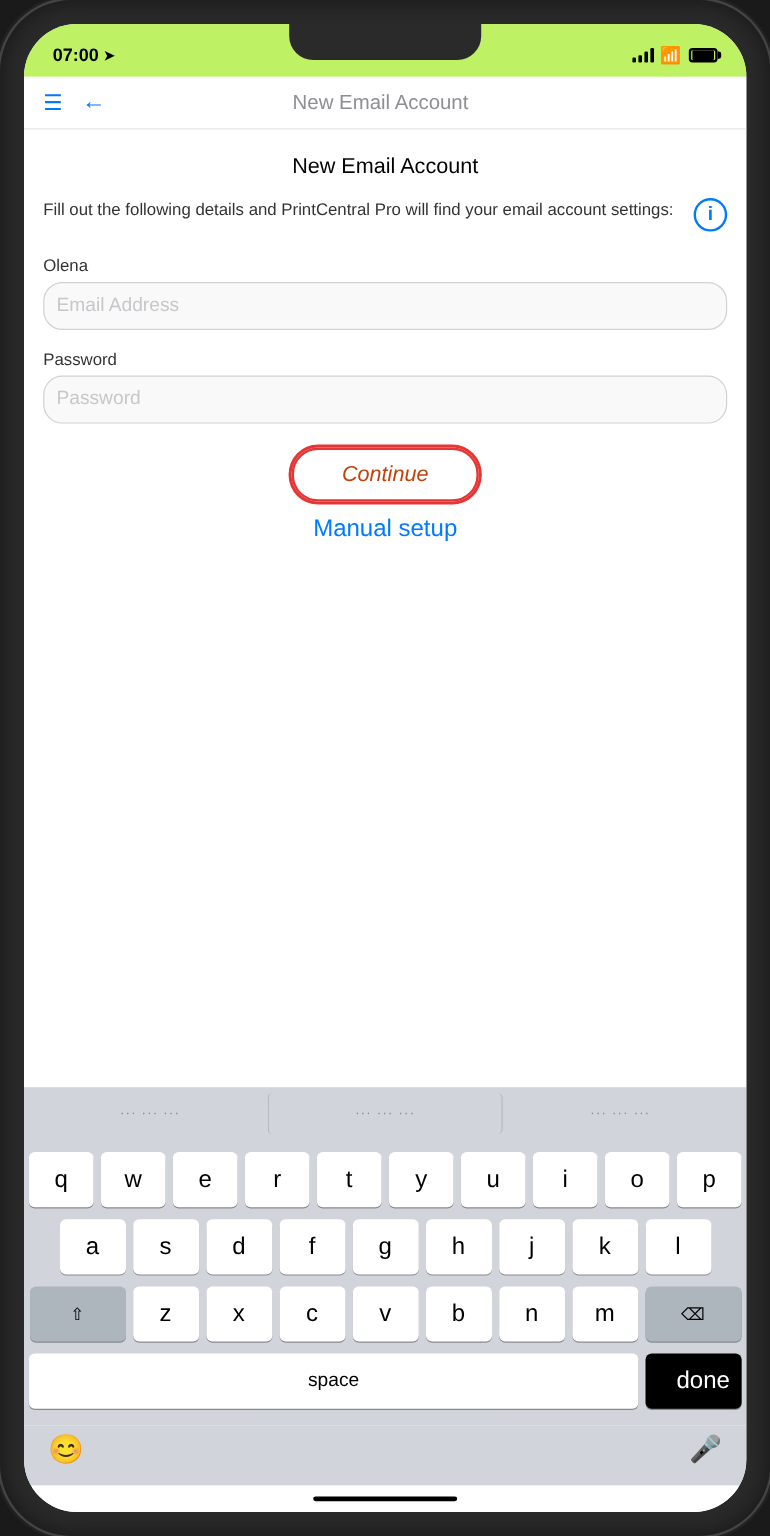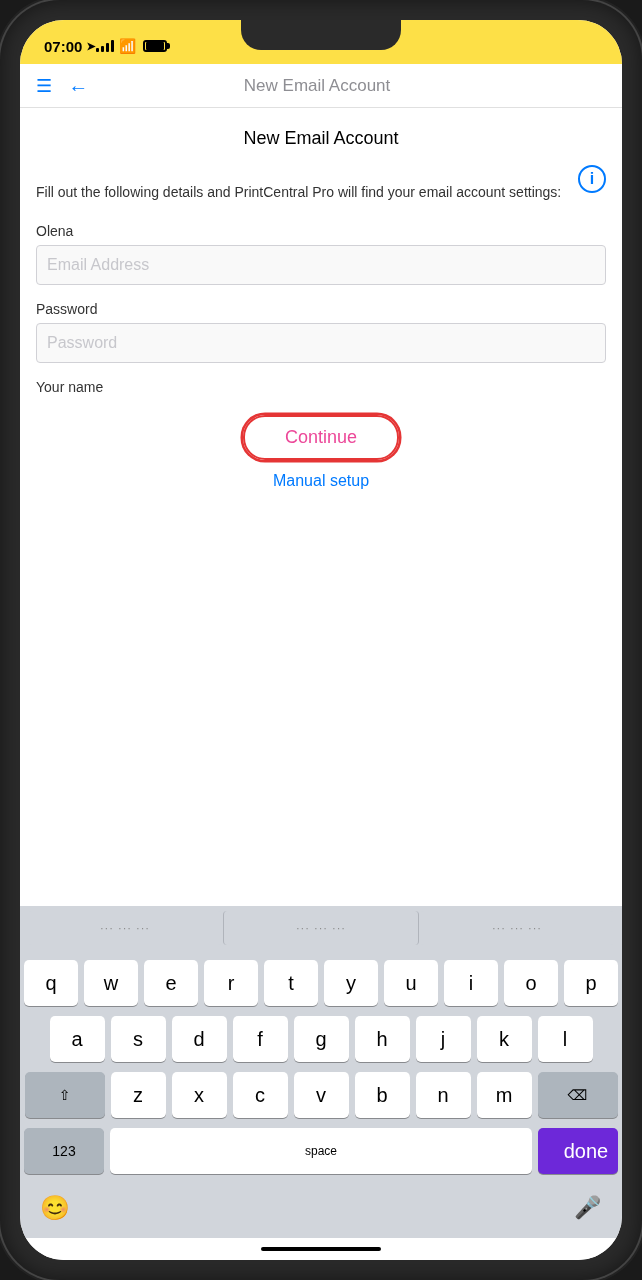--- a/index.html
+++ b/index.html
@@ -45,23 +45,24 @@
       width: 160px;
       height: 30px;
       background: #2a2a2a;
       border-radius: 0 0 20px 20px;
       z-index: 100;
     }
 
     
     .status-bar {
       height: 44px;
-      background: #fde047;
-      display: flex;
-      align-items: center;
+      background: #bef264;
+      display: flex;
+      align-items: center;
+      justify-content: space-between;
       padding: 0 24px;
       padding-top: 8px;
       flex-shrink: 0;
     }
 
     .status-time {
       font-size: 15px;
       font-weight: 600;
       color: #000;
       display: flex;
@@ -179,21 +180,20 @@
       display: flex;
       align-items: flex-start;
       margin-bottom: 20px;
     }
 
     .description-text {
       flex: 1;
       font-size: 14px;
       color: #333;
       line-height: 1.4;
-      margin-top: 18px;
     }
 
     .info-icon {
       width: 28px;
       height: 28px;
       border: 2px solid #007AFF;
       border-radius: 50%;
       color: #007AFF;
       display: flex;
       align-items: center;
@@ -211,21 +211,21 @@
     .field-label {
       font-size: 14px;
       color: #333;
       margin-bottom: 6px;
     }
 
     .field-input {
       width: 100%;
       height: 40px;
       border: 1px solid #d1d1d6;
-      border-radius: 4px;
+      border-radius: 16px;
       padding: 0 10px;
       font-size: 16px;
       color: #8e8e93;
       background: #f9f9f9;
       outline: none;
     }
 
     .field-input.has-value {
       color: #000;
       background: #fff;
@@ -240,32 +240,33 @@
       display: flex;
       justify-content: center;
       margin: 20px 0 12px;
     }
 
     .continue-btn {
       padding: 10px 40px;
       border: 2.5px solid #e53535;
       border-radius: 22px;
       background: transparent;
-      color: #ec4899;
+      color: #c2410c;
       font-size: 18px;
       font-weight: 400;
       cursor: pointer;
       box-shadow: 0 0 0 2.5px #e53535;
+      font-style: italic;
     }
 
     .manual-setup-link {
       display: block;
       text-align: center;
       color: #007AFF;
-      font-size: 16px;
+      font-size: 20px;
       text-decoration: none;
       cursor: pointer;
     }
 
     
     .keyboard-autocomplete {
       background: #d1d5db;
       height: 44px;
       display: flex;
       align-items: center;
@@ -323,34 +324,34 @@
       max-width: 55px;
     }
 
     .key.special {
       background: #adb5bd;
       font-size: 14px;
       color: #000;
     }
 
     .key.blue {
-      background: #6d28d9;
+      background: #000000;
       color: #fff;
       padding-left: 16px;
     }
 
     .key.wider {
       flex: 1.5;
       max-width: 80px;
     }
 
     .key.space {
       flex: 5;
       max-width: 999px;
-      font-size: 12px;
+      font-size: 16px;
       text-align: center;
     }
 
     .bottom-bar {
       background: #d1d5db;
       height: 50px;
       display: flex;
       align-items: center;
       justify-content: space-between;
       padding: 0 20px 10px;
@@ -433,21 +434,20 @@
         <div class="field-label">Olena</div>
         <input type="email" class="field-input" placeholder="Email Address" style="">
       </div>
 
       <div class="field-group">
         <div class="field-label">Password</div>
         <input type="password" class="field-input" placeholder="Password" style="">
       </div>
 
       <div class="field-group">
-        <div class="field-label">Your name</div>
       </div>
 
       <div class="continue-btn-wrapper">
         <button class="continue-btn">Continue</button>
       </div>
 
       <span class="manual-setup-link">Manual setup</span>
 
     </div>
 
@@ -496,21 +496,20 @@
         <div class="key">x</div>
         <div class="key">c</div>
         <div class="key">v</div>
         <div class="key">b</div>
         <div class="key">n</div>
         <div class="key">m</div>
         <div class="key special wider">⌫</div>
       </div>
 
       <div class="keyboard-row">
-        <div class="key special wider">123</div>
         <div class="key space">space</div>
         <div class="key blue wider">done</div>
       </div>
     </div>
 
     <div class="bottom-bar">
       <span class="emoji-key">😊</span>
       <span class="mic-key">🎤</span>
     </div>
 

